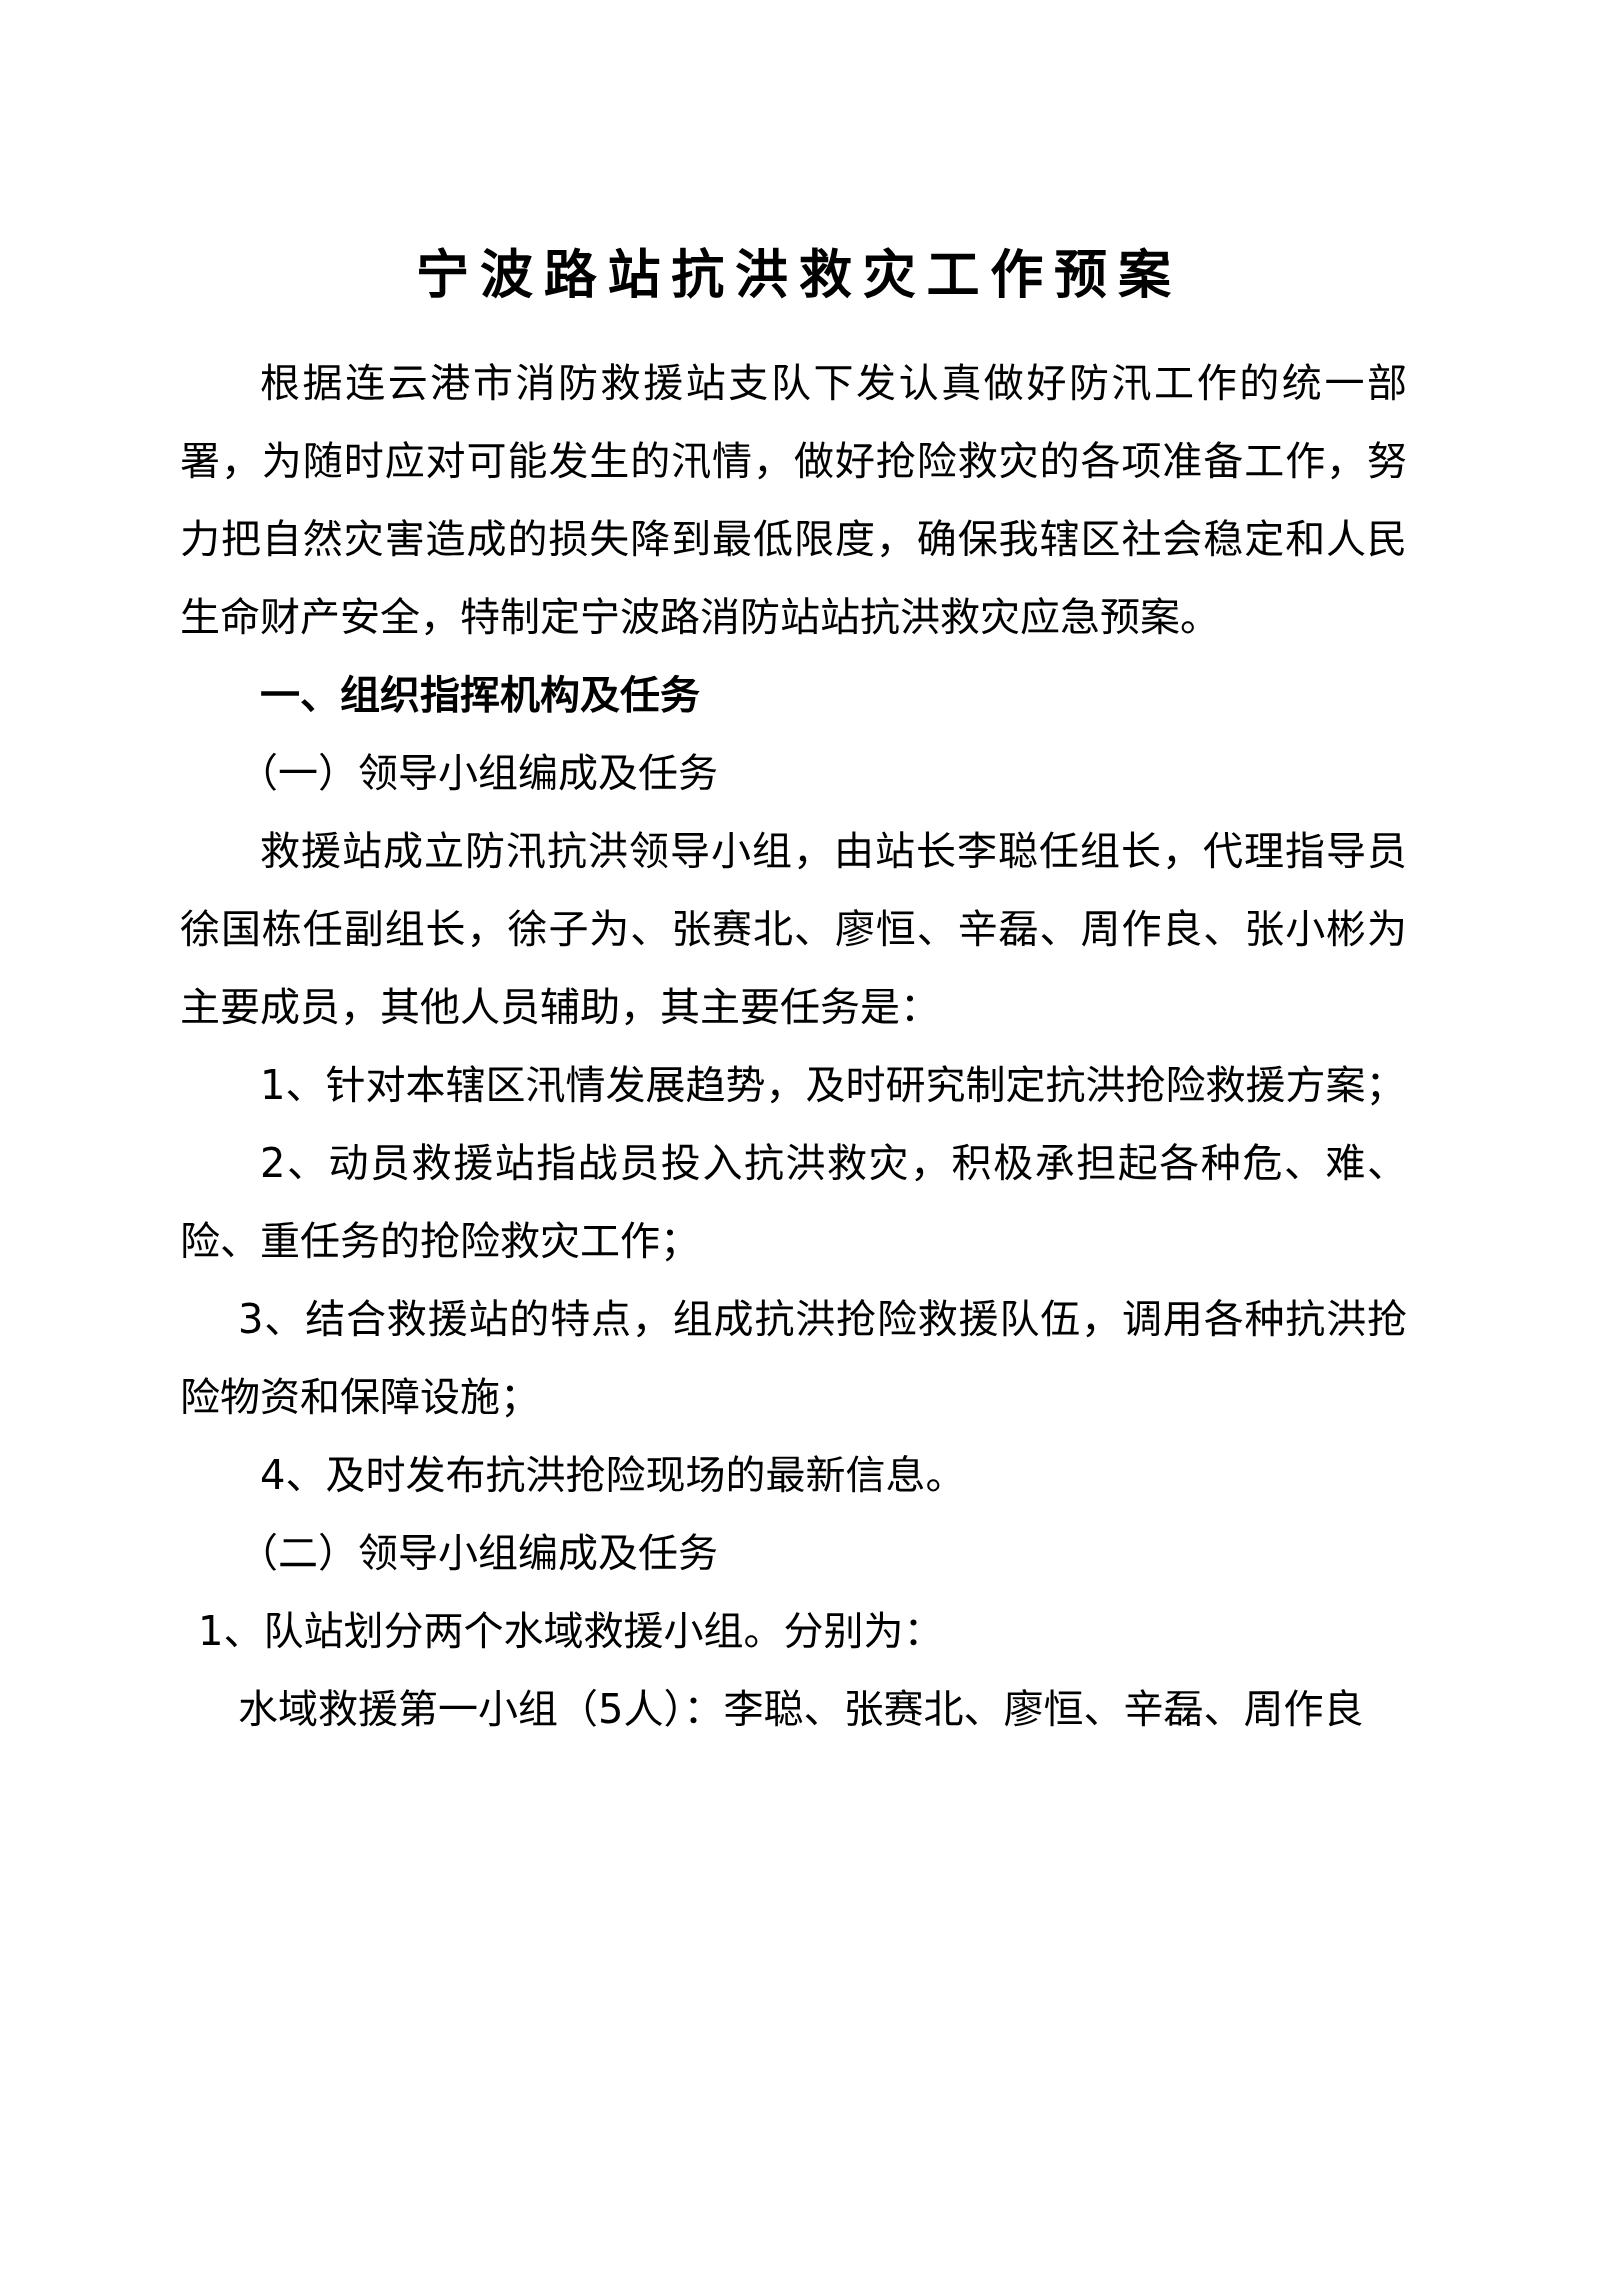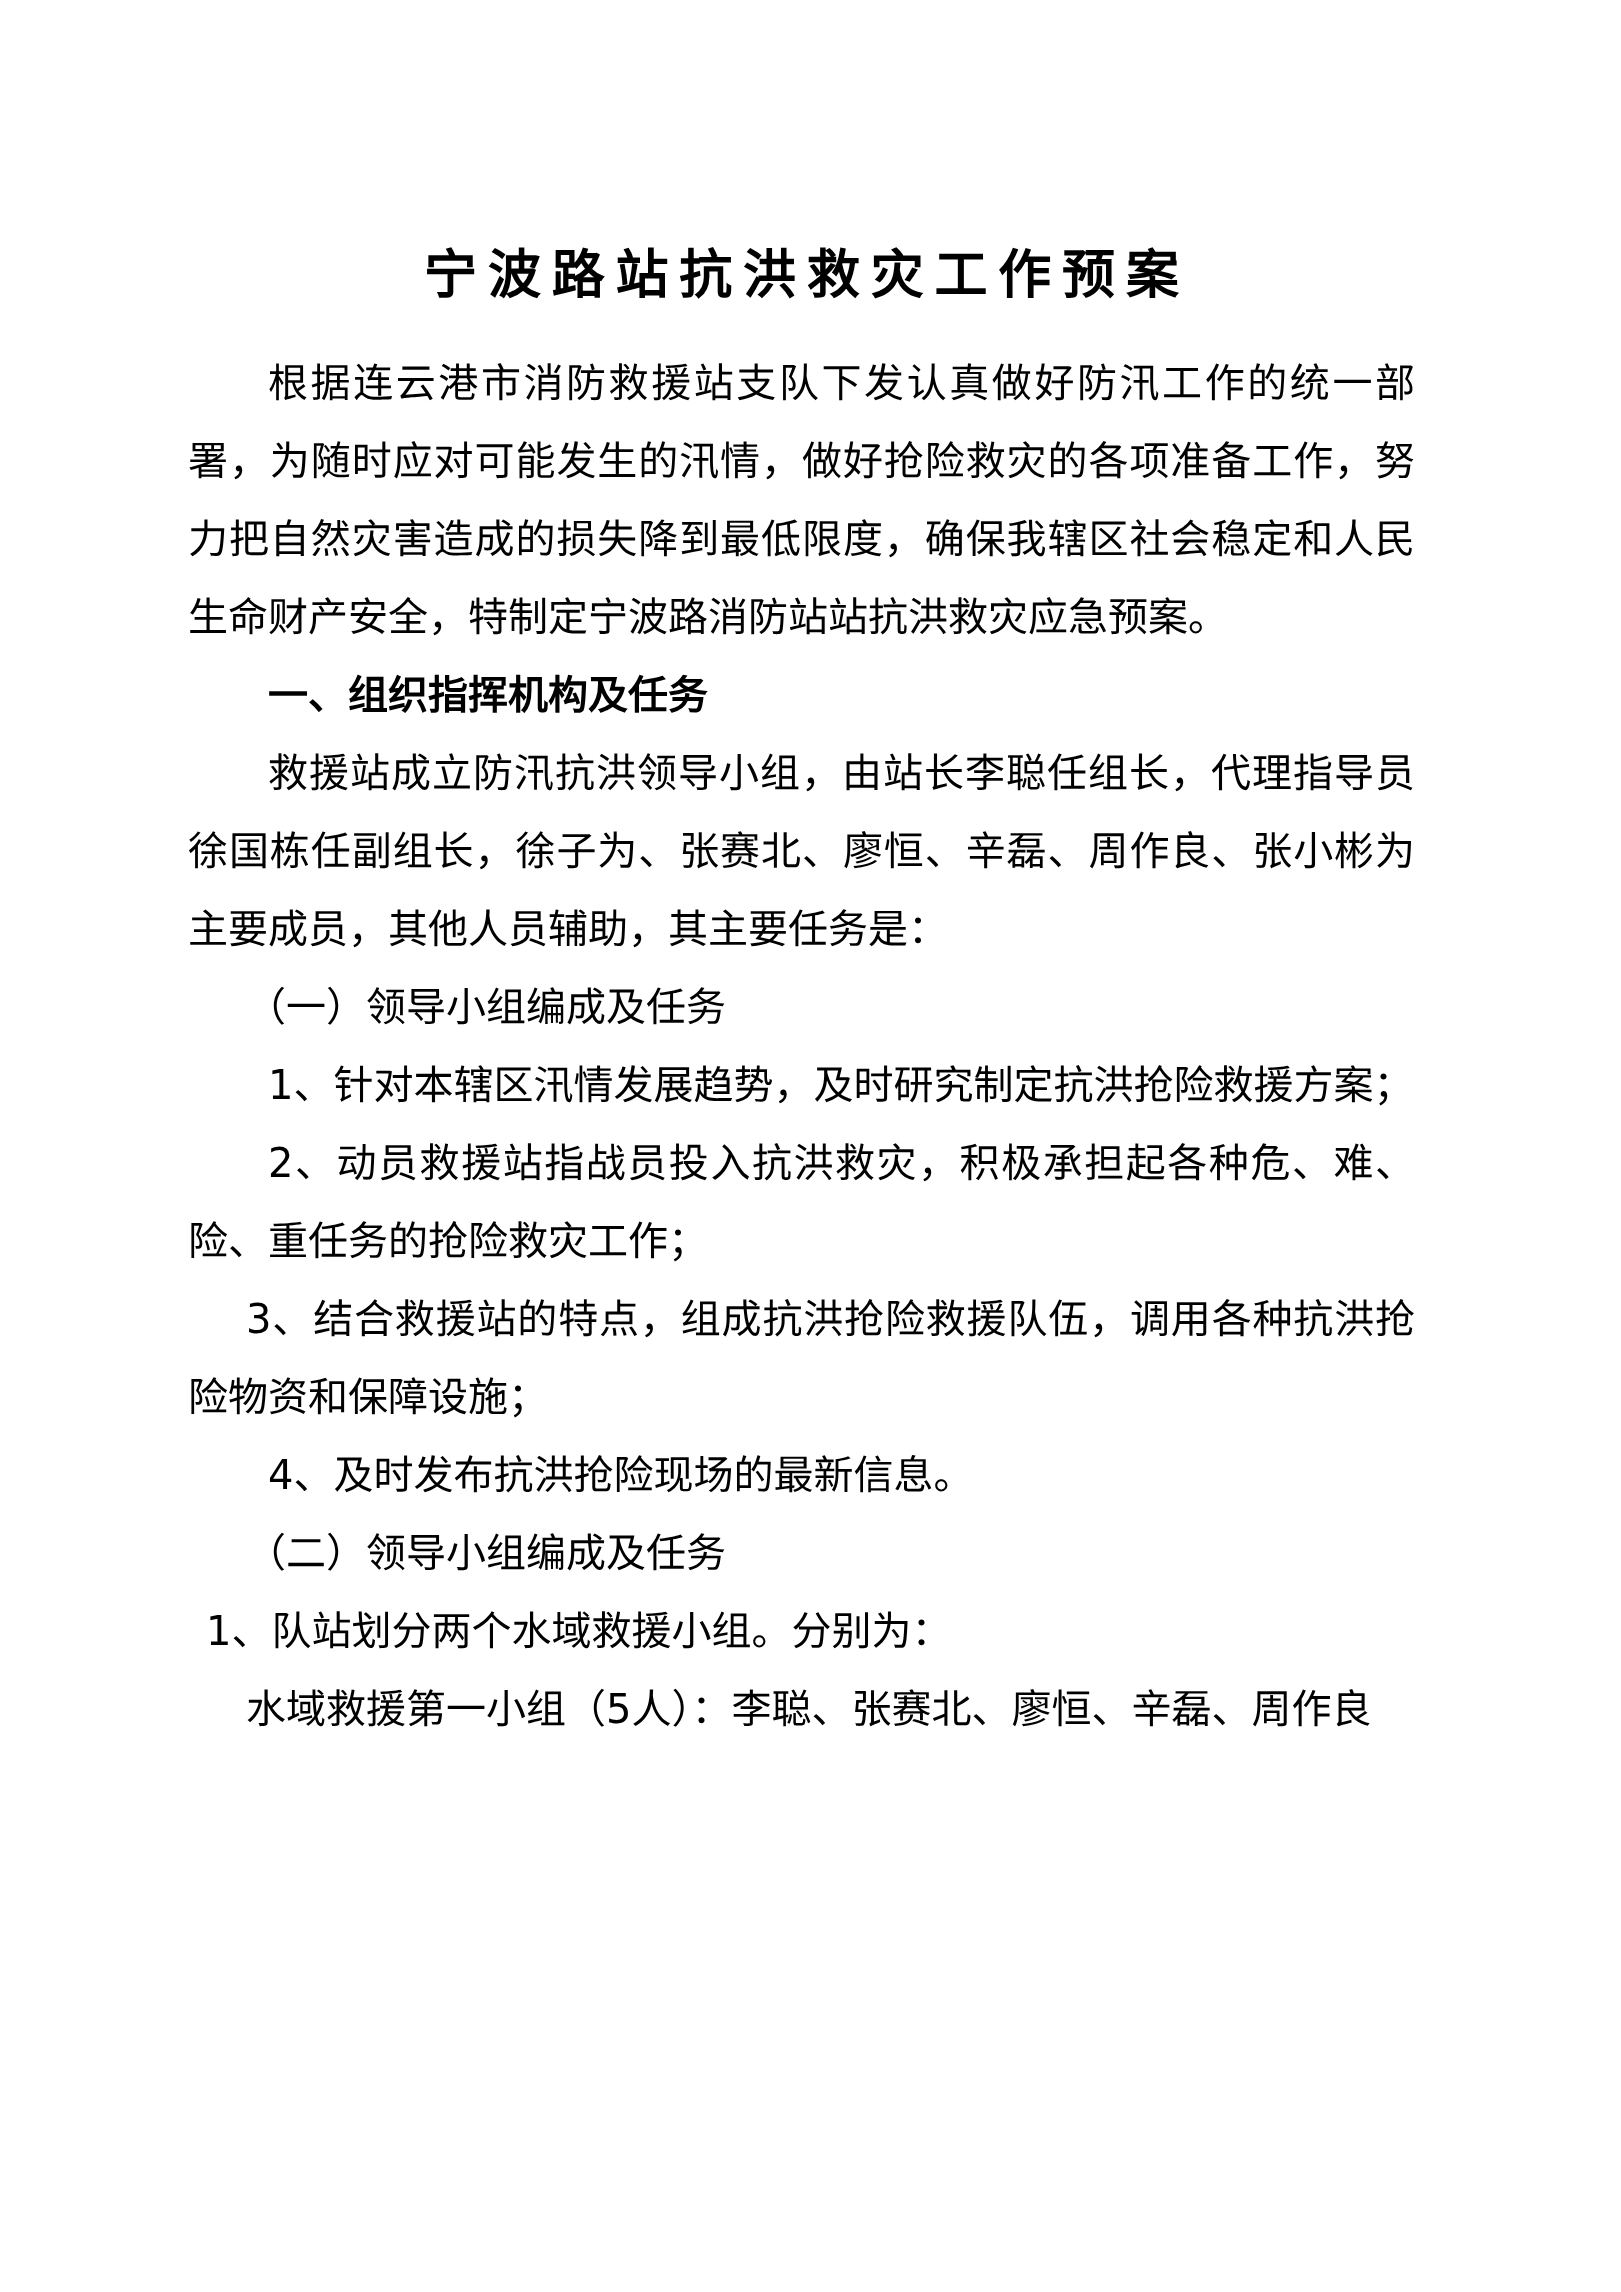--- a/index.html
+++ b/index.html
@@ -20,21 +20,21 @@
     width: 1621px;
     height: 2293px;
     background: #ffffff;
     box-sizing: border-box;
     padding: 0;
     overflow: hidden;
   }
 
   .content {
     position: absolute;
-    left: 188px;
+    left: 180px;
     top: 0;
     width: 1227px;
   }
 
   
   .doc-title {
     margin: 0;
     padding-top: 239px;
     font-size: 53px;
     font-weight: 700;
@@ -82,23 +82,23 @@
 
 <div class="page">
   <div class="content">
 
     <h1 class="doc-title">宁波路站抗洪救灾工作预案</h1>
 
     <p class="para first-block ind-2">根据连云港市消防救援站支队下发认真做好防汛工作的统一部署，为随时应对可能发生的汛情，做好抢险救灾的各项准备工作，努力把自然灾害造成的损失降到最低限度，确保我辖区社会稳定和人民生命财产安全，特制定宁波路消防站站抗洪救灾应急预案。</p>
 
     <p class="para heading-1 ind-2">一、组织指挥机构及任务</p>
 
+    <p class="para nowrap-line ind-15">（一）领导小组编成及任务</p>
+
     <p class="para ind-2">救援站成立防汛抗洪领导小组，由站长李聪任组长，代理指导员徐国栋任副组长，徐子为、张赛北、廖恒、辛磊、周作良、张小彬为主要成员，其他人员辅助，其主要任务是：</p>
-
-    <p class="para nowrap-line ind-15">（一）领导小组编成及任务</p>
 
     <p class="para ind-2">1、针对本辖区汛情发展趋势，及时研究制定抗洪抢险救援方案；</p>
 
     <p class="para ind-2">2、动员救援站指战员投入抗洪救灾，积极承担起各种危、难、险、重任务的抢险救灾工作；</p>
 
     <p class="para ind-15">3、结合救援站的特点，组成抗洪抢险救援队伍，调用各种抗洪抢险物资和保障设施；</p>
 
     <p class="para nowrap-line ind-2">4、及时发布抗洪抢险现场的最新信息。</p>
 
     <p class="para nowrap-line ind-15">（二）领导小组编成及任务</p>

